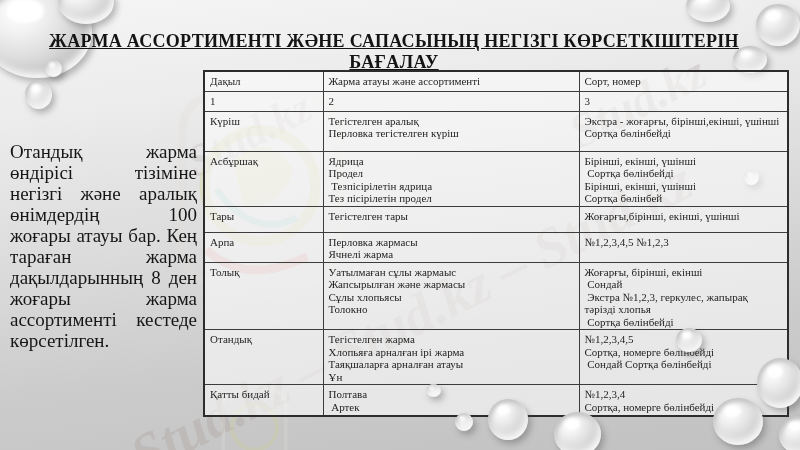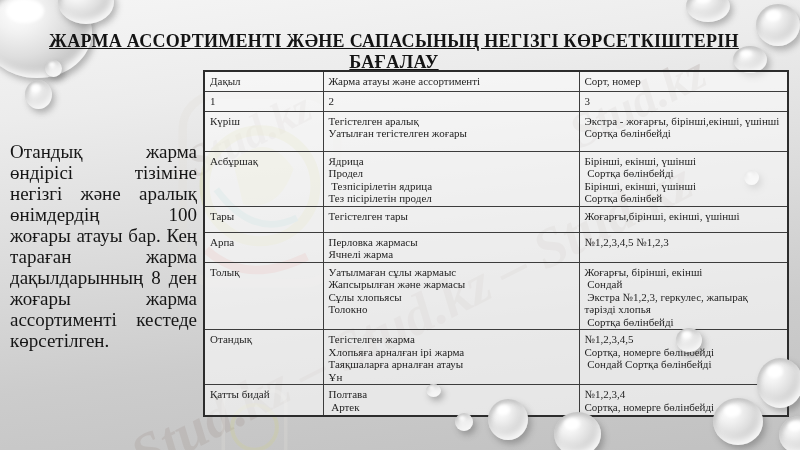--- a/index.html
+++ b/index.html
@@ -117,21 +117,21 @@
         <td>3</td>
       </tr>
     </thead>
     <tbody>
         <tr style="height: 40px;">
           <td>
             <div class="cell-line">Күріш</div>
           </td>
           <td>
             <div class="cell-line">Тегістелген аралық</div>
-            <div class="cell-line">Уатылған тегістелген жоғары</div>
+            <div class="cell-line">Перловка тегістелген күріш</div>
           </td>
           <td>
             <div class="cell-line">Экстра - жоғарғы, бірінші,екінші, үшінші</div>
             <div class="cell-line">Сортқа бөлінбейді</div>
           </td>
         </tr>
         <tr style="height: 50px;">
           <td>
             <div class="cell-line">Асбұршақ</div>
           </td>

